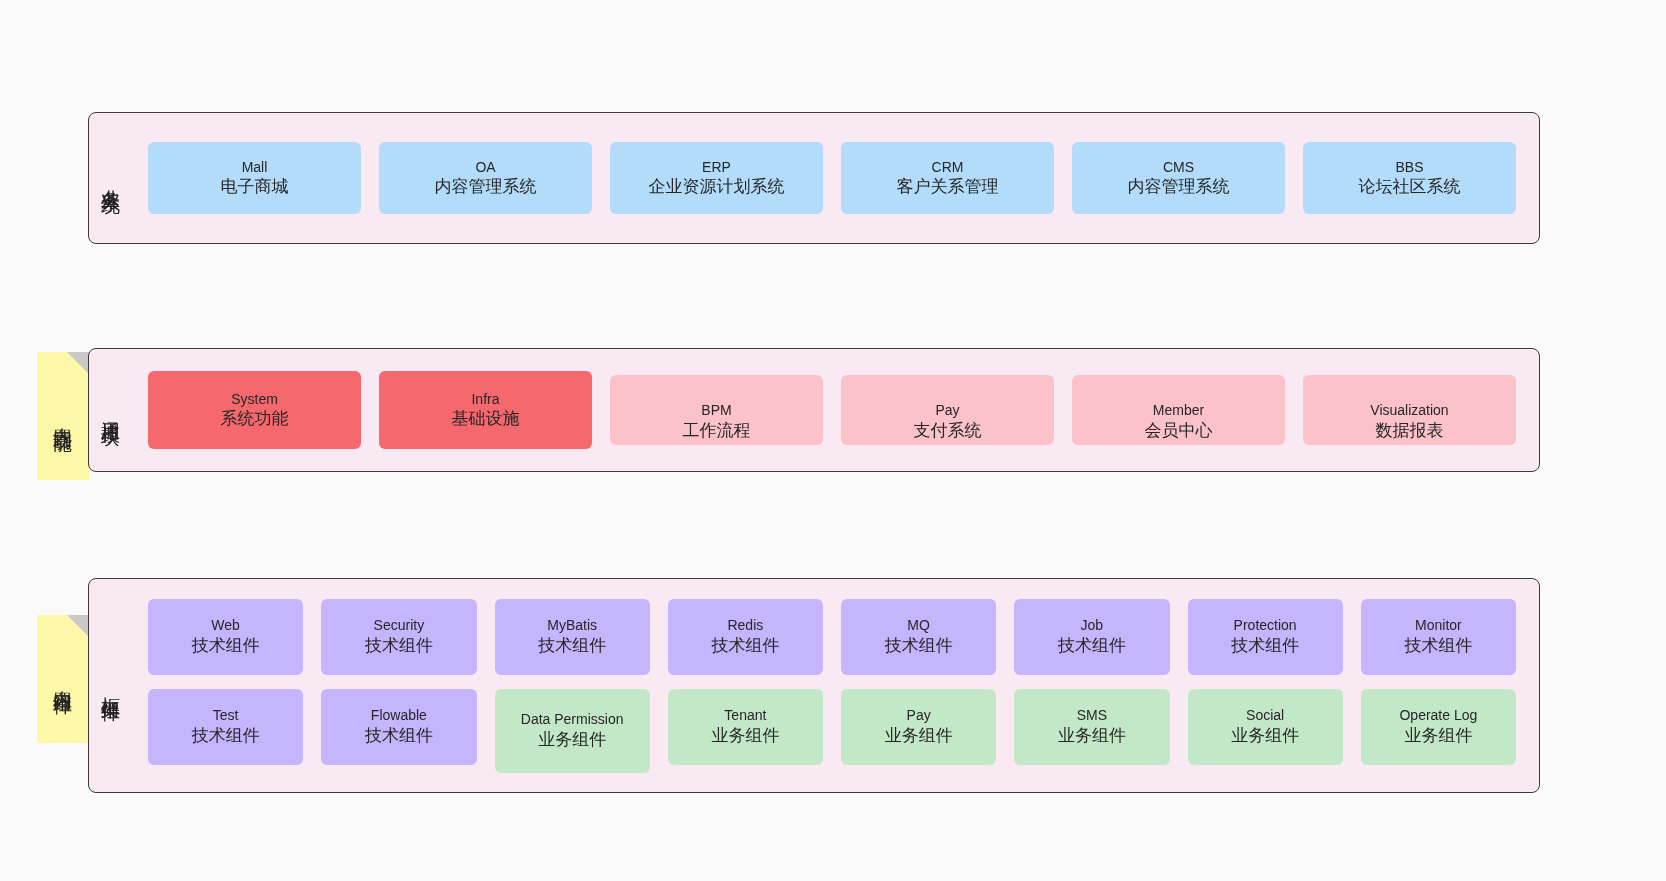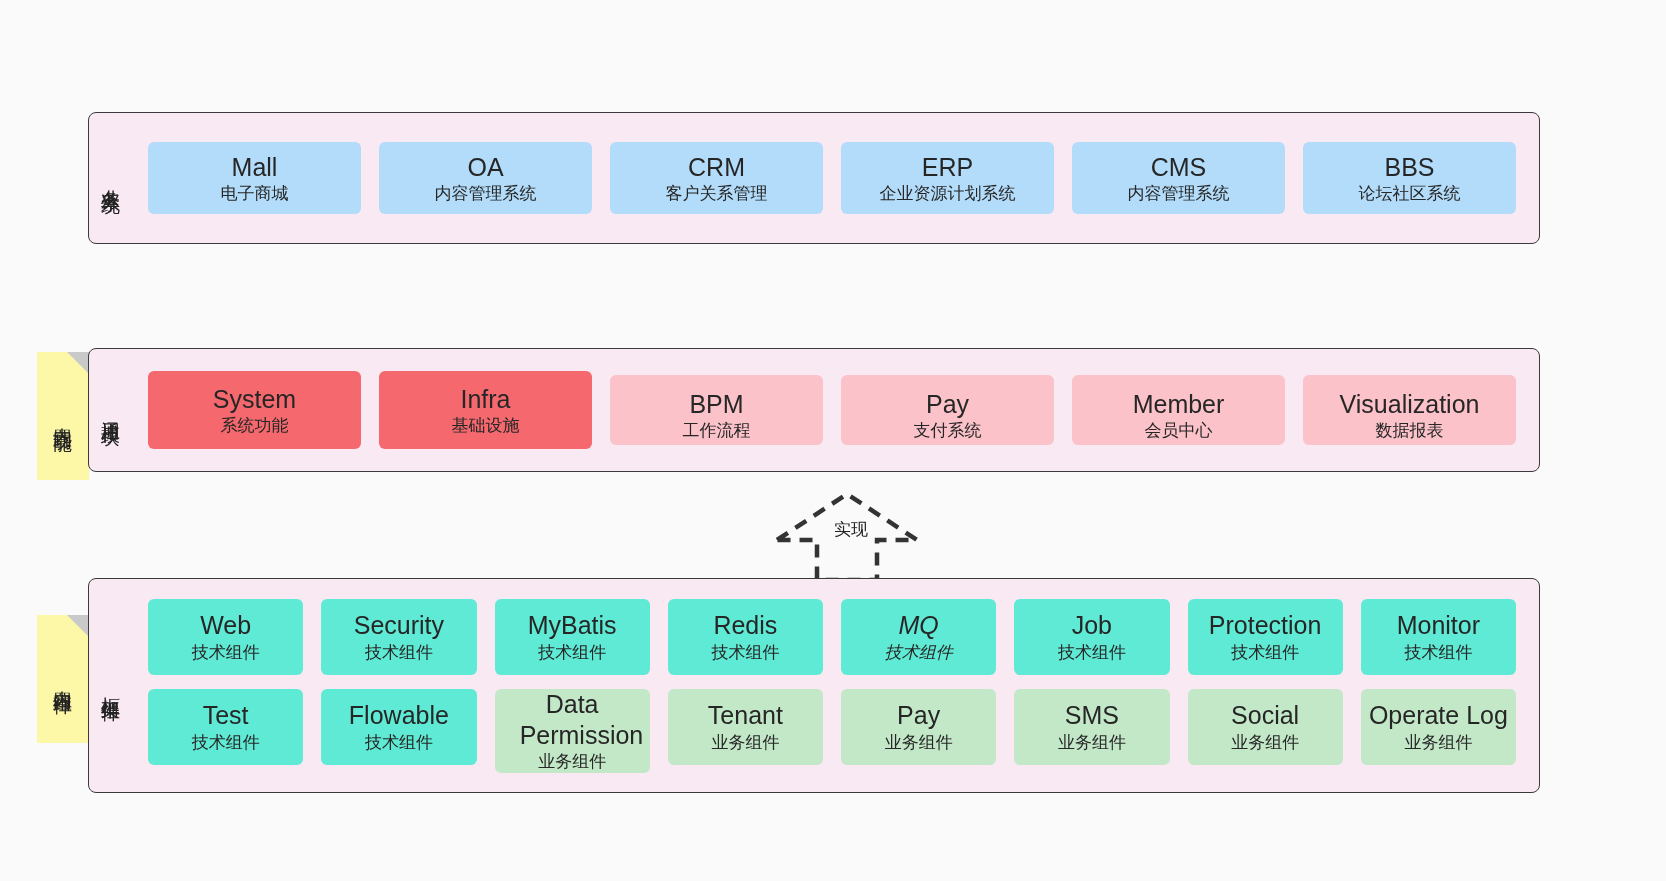--- a/index.html
+++ b/index.html
@@ -71,27 +71,27 @@
     align-items: center;
     justify-content: center;
     text-align: center;
     color: #262626;
     line-height: 1.25;
     margin: 0 9px;
     flex: 1 1 0;
     min-width: 0;
     padding: 4px 2px;
   }
-  .node .t1 { font-size: 25px; }
+  .node .t1 { font-size: 14px; }
   .node .t2 { font-size: 17px; }
 
   .node.blue   { background: #b3dcfa; }
   .node.red    { background: #f4686e; }
   .node.pink   { background: #fbc2c9; justify-content: flex-end; }
-  .node.green  { background: #5eead4; }
+  .node.green  { background: #c4b5fd; }
   .node.lgreen { background: #c3e8c8; }
 
   
   .note {
     position: absolute;
     box-sizing: border-box;
     background: #fcf8a8;
     display: flex;
     align-items: center;
     justify-content: center;
@@ -134,26 +134,26 @@
     <div class="layer-body">
       <div class="node blue" style="height:72px;">
         <div class="t1">Mall</div>
         <div class="t2">电子商城</div>
       </div>
       <div class="node blue" style="height:72px;">
         <div class="t1">OA</div>
         <div class="t2">内容管理系统</div>
       </div>
       <div class="node blue" style="height:72px;">
+        <div class="t1">ERP</div>
+        <div class="t2">企业资源计划系统</div>
+      </div>
+      <div class="node blue" style="height:72px;">
         <div class="t1">CRM</div>
         <div class="t2">客户关系管理</div>
-      </div>
-      <div class="node blue" style="height:72px;">
-        <div class="t1">ERP</div>
-        <div class="t2">企业资源计划系统</div>
       </div>
       <div class="node blue" style="height:72px;">
         <div class="t1">CMS</div>
         <div class="t2">内容管理系统</div>
       </div>
       <div class="node blue" style="height:72px;">
         <div class="t1">BBS</div>
         <div class="t2">论坛社区系统</div>
       </div>
     </div>
@@ -188,26 +188,20 @@
         <div class="t1">Member</div>
         <div class="t2">会员中心</div>
       </div>
       <div class="node pink" style="height:70px;">
         <div class="t1">Visualization</div>
         <div class="t2">数据报表</div>
       </div>
     </div>
   </div>
 
-  <div class="arrow" style="left:772px; top:490px; width:150px; height:92px;">
-    <svg width="150" height="92" viewBox="0 0 150 92">
-      <path d="M 5 50 L 75 4 L 145 50 L 105 50 L 105 90 L 45 90 L 45 50 Z" fill="none" stroke="#333333" stroke-width="4.5" stroke-dasharray="13,9" stroke-linejoin="miter"></path>
-    </svg>
-    <div class="alabel" style="left:62px; top:28px;">实现</div>
-  </div>
 
   <div class="note" style="left:37px; top:615px; width:52px; height:128px;">
     <span class="fold"></span>
     <span>内置组件</span>
   </div>
 
   <div class="layer" id="layer-framework" style="left:88px; top:578px; width:1452px; height:215px;">
     <div class="layer-title">框架组件</div>
     <div class="layer-body two-rows">
 
@@ -221,21 +215,21 @@
           <div class="t2">技术组件</div>
         </div>
         <div class="node green" style="height:76px;">
           <div class="t1">MyBatis</div>
           <div class="t2">技术组件</div>
         </div>
         <div class="node green" style="height:76px;">
           <div class="t1">Redis</div>
           <div class="t2">技术组件</div>
         </div>
-        <div class="node green" style="height:76px;font-style:italic;">
+        <div class="node green" style="height:76px;">
           <div class="t1">MQ</div>
           <div class="t2">技术组件</div>
         </div>
         <div class="node green" style="height:76px;">
           <div class="t1">Job</div>
           <div class="t2">技术组件</div>
         </div>
         <div class="node green" style="height:76px;">
           <div class="t1">Protection</div>
           <div class="t2">技术组件</div>

